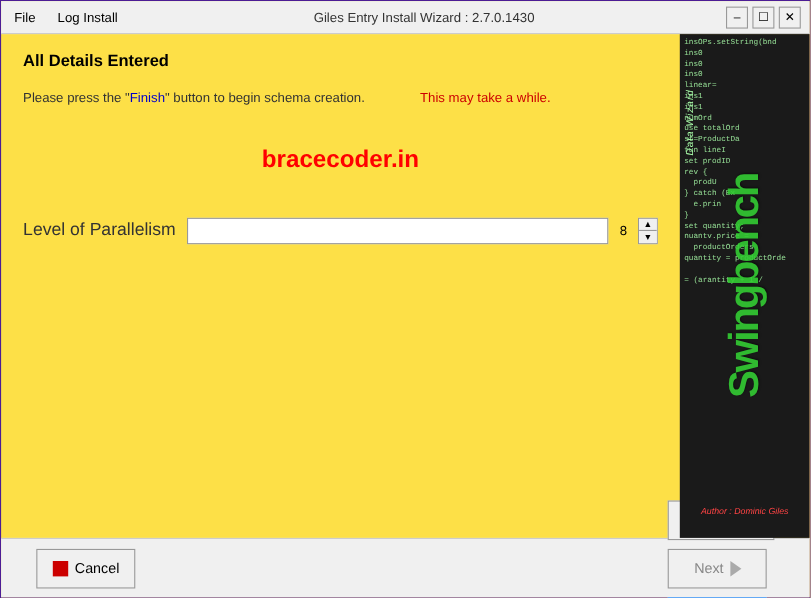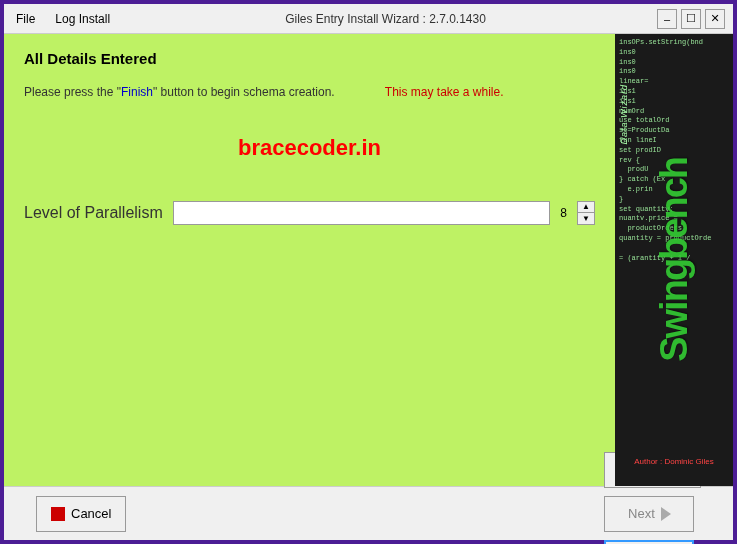--- a/index.html
+++ b/index.html
@@ -7,22 +7,22 @@
       width: 737px;
       height: 544px;
       font-family: 'Segoe UI', Arial, sans-serif;
       font-size: 13px;
       background: #f0f0f0;
       overflow: hidden;
     }
     .window {
       width: 737px;
       height: 544px;
-      background: #bef264;
-      border: 4px solid #4c1d95;
+      background: #fde047;
+      border: 1px solid #4c1d95;
       display: flex;
       flex-direction: column;
     }
     
     .title-bar {
       height: 30px;
       background: #f0f0f0;
       border-bottom: 1px solid #ccc;
       display: flex;
       align-items: center;
@@ -194,20 +194,21 @@
       letter-spacing: 1px;
     }
     .author-text {
       position: absolute;
       bottom: 20px;
       left: 0;
       right: 0;
       text-align: center;
       font-size: 8px;
       color: #ff4444;
+      font-style: italic;
     }
     
     .bottom-bar {
       height: 54px;
       border-top: 1px solid #ccc;
       background: #f0f0f0;
       display: flex;
       align-items: center;
       padding: 0 32px;
       flex-shrink: 0;

